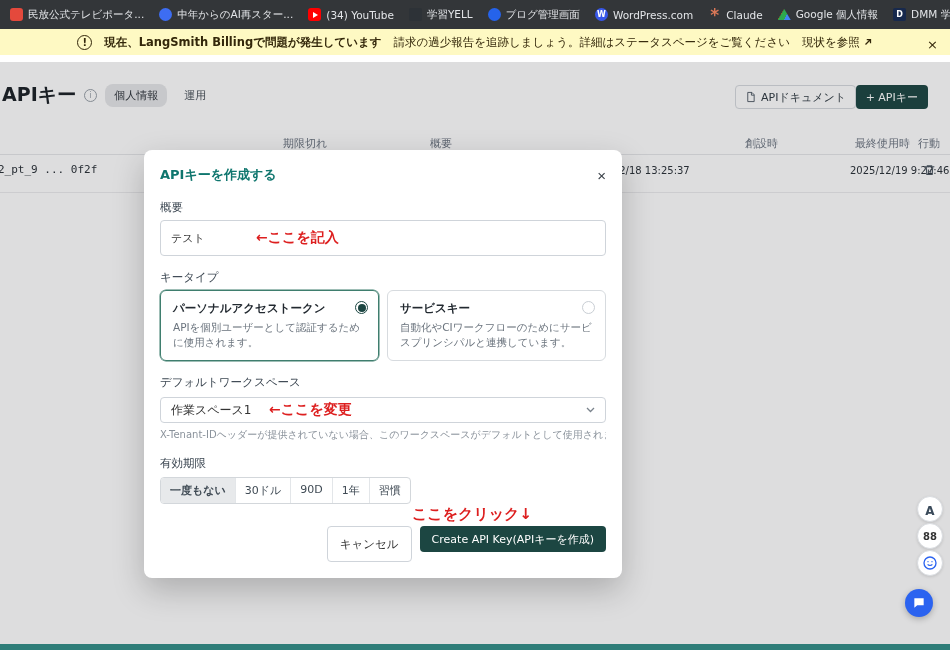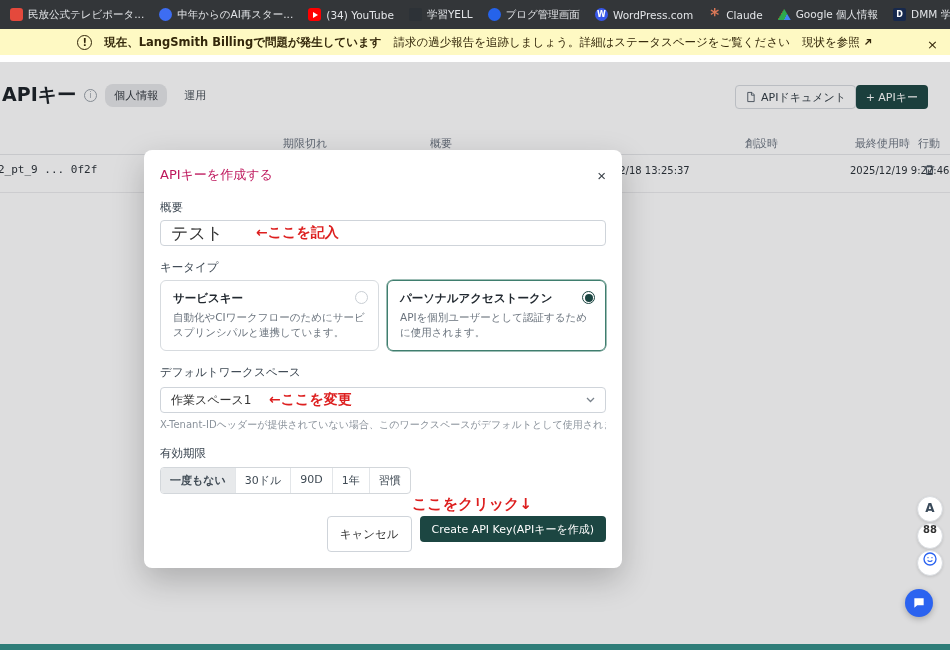--- a/index.html
+++ b/index.html
@@ -74,28 +74,28 @@
   
   .overlay { position: absolute; top: 62px; left: 0; right: 0; bottom: 0; background: rgba(28,30,33,0.15); z-index: 10; }
 
   
   .modal {
     position: absolute; left: 144px; top: 150px; width: 478px; z-index: 20;
     background: #fff; border-radius: 8px; padding: 16px;
     box-shadow: 0 12px 32px rgba(0,0,0,0.22); font-size: 12px;
   }
   .m-head { display: flex; justify-content: space-between; align-items: center; margin-bottom: 16px; }
-  .m-title { font-size: 13px; font-weight: normal; color: #be185d; text-align: right; }
+  .m-title { font-size: 13px; font-weight: bold; color: #0f766e; text-align: right; }
   .m-close { font-size: 15px; color: #3a4148; cursor: pointer; background: none; border: none; line-height: 1; }
   .m-label { font-size: 11.5px; color: #3c4752; margin: 14px 0 5px; }
   .m-label:first-of-type { margin-top: 0; }
   .inputwrap { position: relative; }
   .m-input {
-    width: 100%; height: 26px; border: 1px solid #cfd4da; border-radius: 4px;
-    padding: 0 10px; font-size: 17px; color: #333; font-family: inherit; outline: none;
+    width: 100%; height: 36px; border: 1px solid #cfd4da; border-radius: 4px;
+    padding: 0 10px; font-size: 11px; color: #333; font-family: inherit; outline: none;
   }
   .annot { position: absolute; color: #dd1f1f; font-weight: bold; font-size: 14px; white-space: nowrap; z-index: 3; pointer-events: none; }
   .annot-fill { left: 96px; top: 50%; transform: translateY(-50%); }
   .annot-change { left: 108px; top: 50%; transform: translateY(-50%); }
   .annot-click { left: 252px; top: -21px; font-size: 15px; }
   .cards { display: flex; gap: 8px; }
   .card { flex: 1; border: 1px solid #d7dbdf; border-radius: 6px; padding: 10px 12px; position: relative; min-height: 62px; cursor: pointer; }
   .card.selected { border-color: #3f7e6e; box-shadow: 0 0 0 0.5px #3f7e6e; }
   .card-title { font-size: 11.5px; font-weight: bold; margin-bottom: 4px; padding-right: 18px; color: #222930; }
   .card-desc { font-size: 10.5px; color: #6a737d; line-height: 1.45; }
@@ -110,21 +110,21 @@
   .segments { display: inline-flex; border: 1px solid #d3d7db; border-radius: 4px; overflow: hidden; margin-top: 1px; }
   .seg { padding: 5px 9px; font-size: 11px; color: #3f4a54; border-left: 1px solid #e3e6e9; cursor: pointer; white-space: nowrap; }
   .seg:first-child { border-left: none; }
   .seg.selected { background: #e7e9eb; font-weight: 600; }
   .m-footer { position: relative; display: flex; justify-content: flex-end; gap: 8px; margin-top: 22px; }
   .btn-cancel { height: 36px; padding: 0 12px; border: 1px solid #cfd4da; border-radius: 4px; background: #fff; font-size: 11.5px; color: #333; cursor: pointer; font-family: inherit; white-space: nowrap; }
   .btn-create { height: 26px; padding: 0 12px; border: none; border-radius: 4px; background: #1c4642; color: #fff; font-size: 11px; cursor: pointer; font-family: inherit; white-space: nowrap; }
 
   
   .fwidgets { position: absolute; right: 7px; top: 496px; display: flex; flex-direction: column; gap: 1px; z-index: 30; }
-  .fw { width: 26px; height: 26px; border-radius: 50%; background: #fff; border: 1px solid #d9dce0; box-shadow: 0 1px 3px rgba(0,0,0,0.12); display: flex; align-items: flex-start; justify-content: center; cursor: pointer; }
+  .fw { width: 26px; height: 26px; border-radius: 50%; background: #fff; border: 1px solid #d9dce0; box-shadow: 0 1px 3px rgba(0,0,0,0.12); display: flex; align-items: center; justify-content: center; cursor: pointer; }
   .tr-ic::before { content: "A"; font-size: 12px; font-weight: bold; color: #3a4a5a; }
   .badge-txt { font-size: 10px; font-weight: bold; color: #333; }
   .chatbtn { position: absolute; right: 17px; top: 589px; width: 28px; height: 28px; border-radius: 50%; background: #2b63f0; display: flex; align-items: center; justify-content: center; box-shadow: 0 2px 6px rgba(0,0,0,0.25); cursor: pointer; z-index: 30; }
 
   
   .bstrip { position: absolute; bottom: 0; left: 0; right: 0; height: 6px; background: #2e7d78; z-index: 25; }
 </style>
 </head>
 <body>
 
@@ -224,29 +224,29 @@
   </div>
 
   <div class="m-label">概要</div>
   <div class="inputwrap">
     <input class="m-input" type="text" value="テスト" style="">
     <span class="annot annot-fill">←ここを記入</span>
   </div>
 
   <div class="m-label">キータイプ</div>
   <div class="cards">
+    <div class="card selected">
+      <span class="radio on"></span>
+      <div class="card-title">パーソナルアクセストークン</div>
+      <div class="card-desc">APIを個別ユーザーとして認証するために使用されます。</div>
+    </div>
     <div class="card">
       <span class="radio"></span>
       <div class="card-title">サービスキー</div>
       <div class="card-desc">自動化やCIワークフローのためにサービスプリンシパルと連携しています。</div>
-    </div>
-    <div class="card selected">
-      <span class="radio on"></span>
-      <div class="card-title">パーソナルアクセストークン</div>
-      <div class="card-desc">APIを個別ユーザーとして認証するために使用されます。</div>
     </div>
   </div>
 
   <div class="m-label">デフォルトワークスペース</div>
   <div class="m-select">
     <span>作業スペース1</span>
     <svg width="9" height="6" viewBox="0 0 9 6">
         <path d="M1 1l3.5 3.5L8 1" fill="none" stroke="#7a838c" stroke-width="1.3"></path>
       </svg>
     <span class="annot annot-change">←ここを変更</span>

